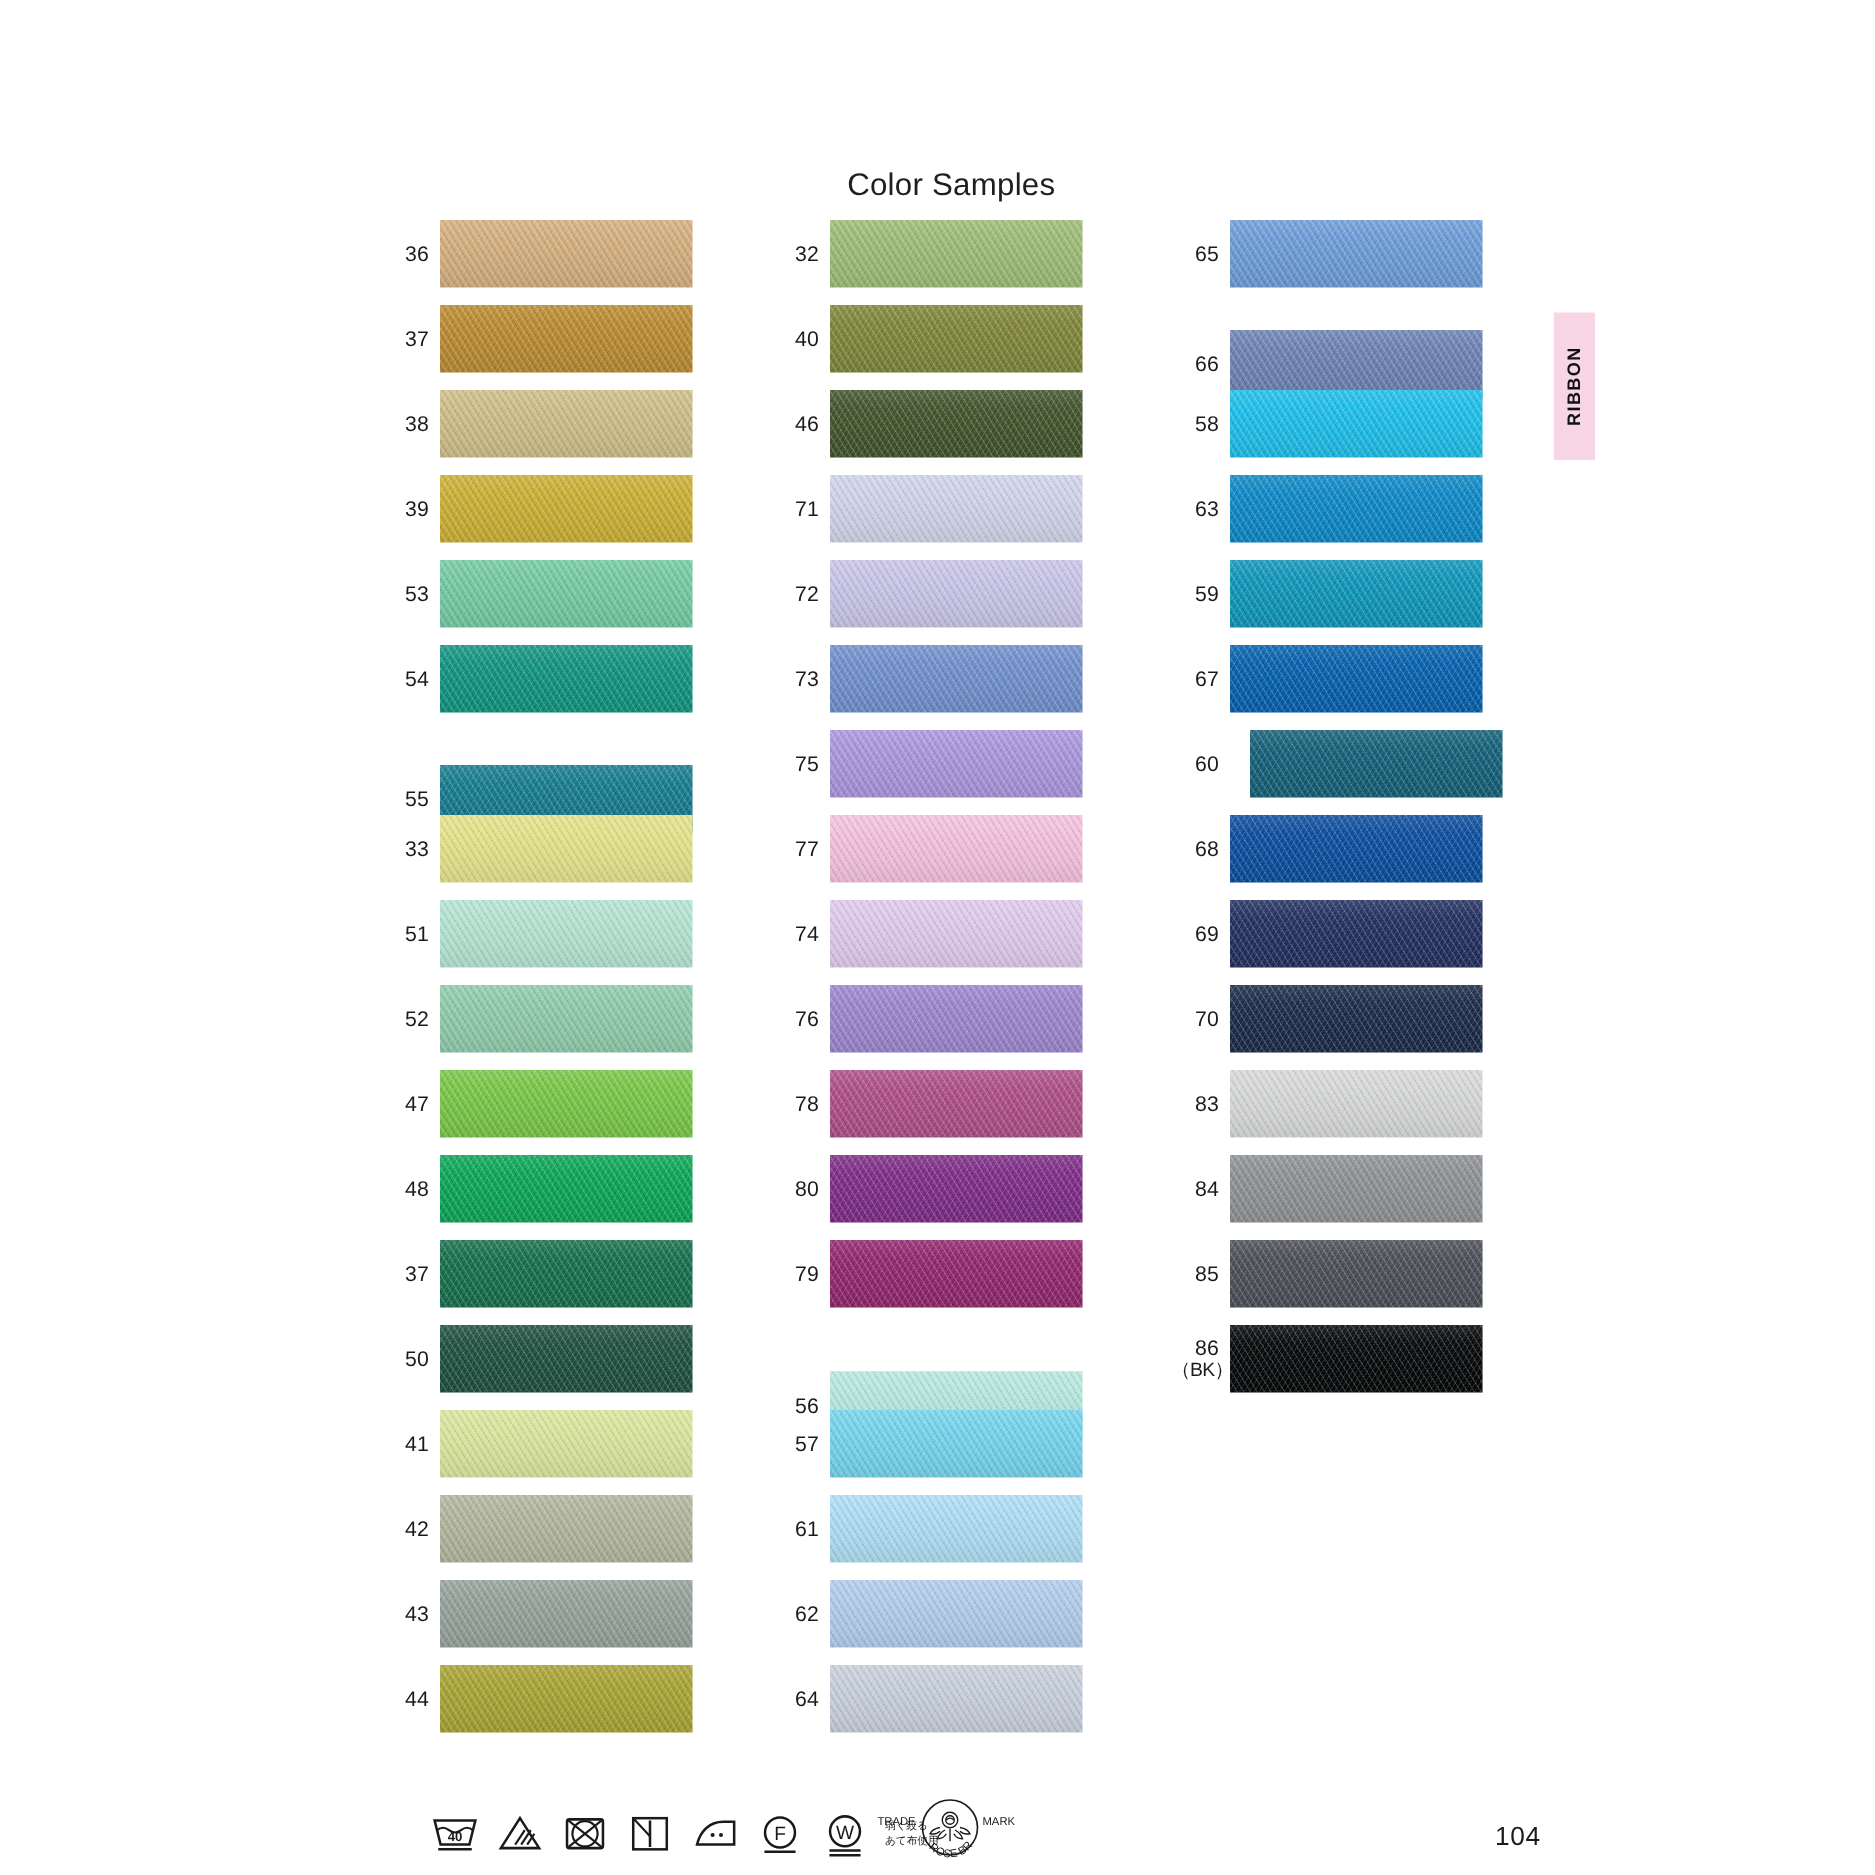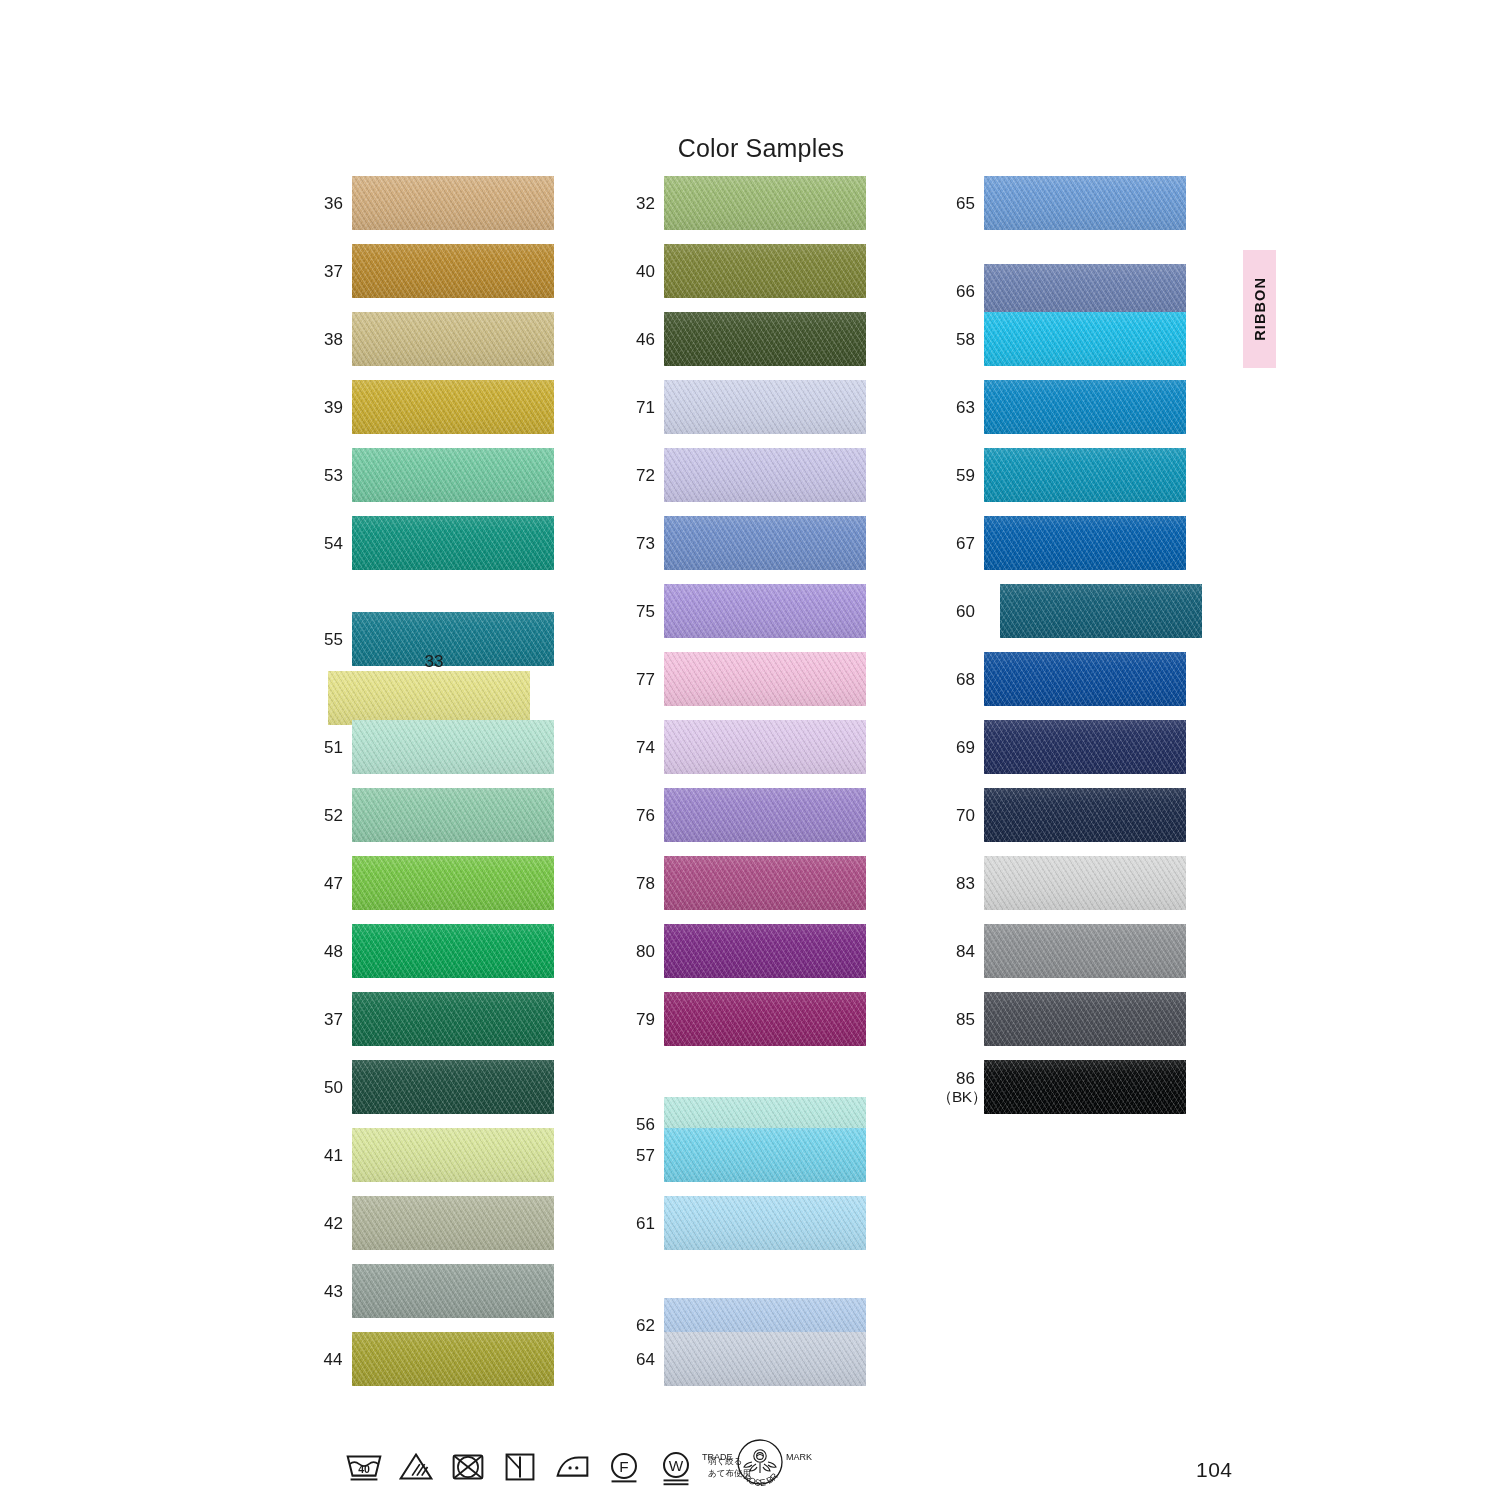--- a/index.html
+++ b/index.html
@@ -215,21 +215,21 @@
         <div class="swatch-chip" style="background: rgb(114, 200, 161);"></div>
       </div>
       <div class="swatch-row" style="top: 516px;">
         <div class="swatch-label">54</div>
         <div class="swatch-chip" style="background: rgb(16, 146, 126);"></div>
       </div>
       <div class="swatch-row" style="top: 612px;">
         <div class="swatch-label">55</div>
         <div class="swatch-chip" style="background: rgb(21, 122, 140);"></div>
       </div>
-      <div class="swatch-row" style="top: 652px; flex-direction: column;">
+      <div class="swatch-row" style="top: 652px;">
         <div class="swatch-label">33</div>
         <div class="swatch-chip" style="background: rgb(226, 224, 135);"></div>
       </div>
       <div class="swatch-row" style="top: 720px;">
         <div class="swatch-label">51</div>
         <div class="swatch-chip" style="background: rgb(179, 226, 208);"></div>
       </div>
       <div class="swatch-row" style="top: 788px;">
         <div class="swatch-label">52</div>
         <div class="swatch-chip" style="background: rgb(142, 201, 169);"></div>
@@ -255,21 +255,21 @@
         <div class="swatch-chip" style="background: rgb(215, 228, 155);"></div>
       </div>
       <div class="swatch-row" style="top: 1196px;">
         <div class="swatch-label">42</div>
         <div class="swatch-chip" style="background: rgb(176, 180, 155);"></div>
       </div>
       <div class="swatch-row" style="top: 1264px;">
         <div class="swatch-label">43</div>
         <div class="swatch-chip" style="background: rgb(147, 160, 153);"></div>
       </div>
-      <div class="swatch-row" style="top: 1332px; justify-content: center;">
+      <div class="swatch-row" style="top: 1332px;">
         <div class="swatch-label">44</div>
         <div class="swatch-chip" style="background: rgb(165, 162, 51);"></div>
       </div>
     </div>
   <div class="column" id="column-1">
       <div class="swatch-row" style="top: 176px;">
         <div class="swatch-label">32</div>
         <div class="swatch-chip" style="background: rgb(156, 186, 116);"></div>
       </div>
       <div class="swatch-row" style="top: 244px;">
@@ -325,21 +325,21 @@
         <div class="swatch-chip" style="background: rgb(180, 230, 221);"></div>
       </div>
       <div class="swatch-row" style="top: 1128px;">
         <div class="swatch-label">57</div>
         <div class="swatch-chip" style="background: rgb(115, 210, 234);"></div>
       </div>
       <div class="swatch-row" style="top: 1196px;">
         <div class="swatch-label">61</div>
         <div class="swatch-chip" style="background: rgb(171, 220, 242);"></div>
       </div>
-      <div class="swatch-row" style="top: 1264px; margin-top: 34px;">
+      <div class="swatch-row" style="top: 1264px;">
         <div class="swatch-label">62</div>
         <div class="swatch-chip" style="background: rgb(176, 202, 233);"></div>
       </div>
       <div class="swatch-row" style="top: 1332px;">
         <div class="swatch-label">64</div>
         <div class="swatch-chip" style="background: rgb(198, 206, 219);"></div>
       </div>
     </div>
   <div class="column" id="column-2">
       <div class="swatch-row" style="top: 176px;">

